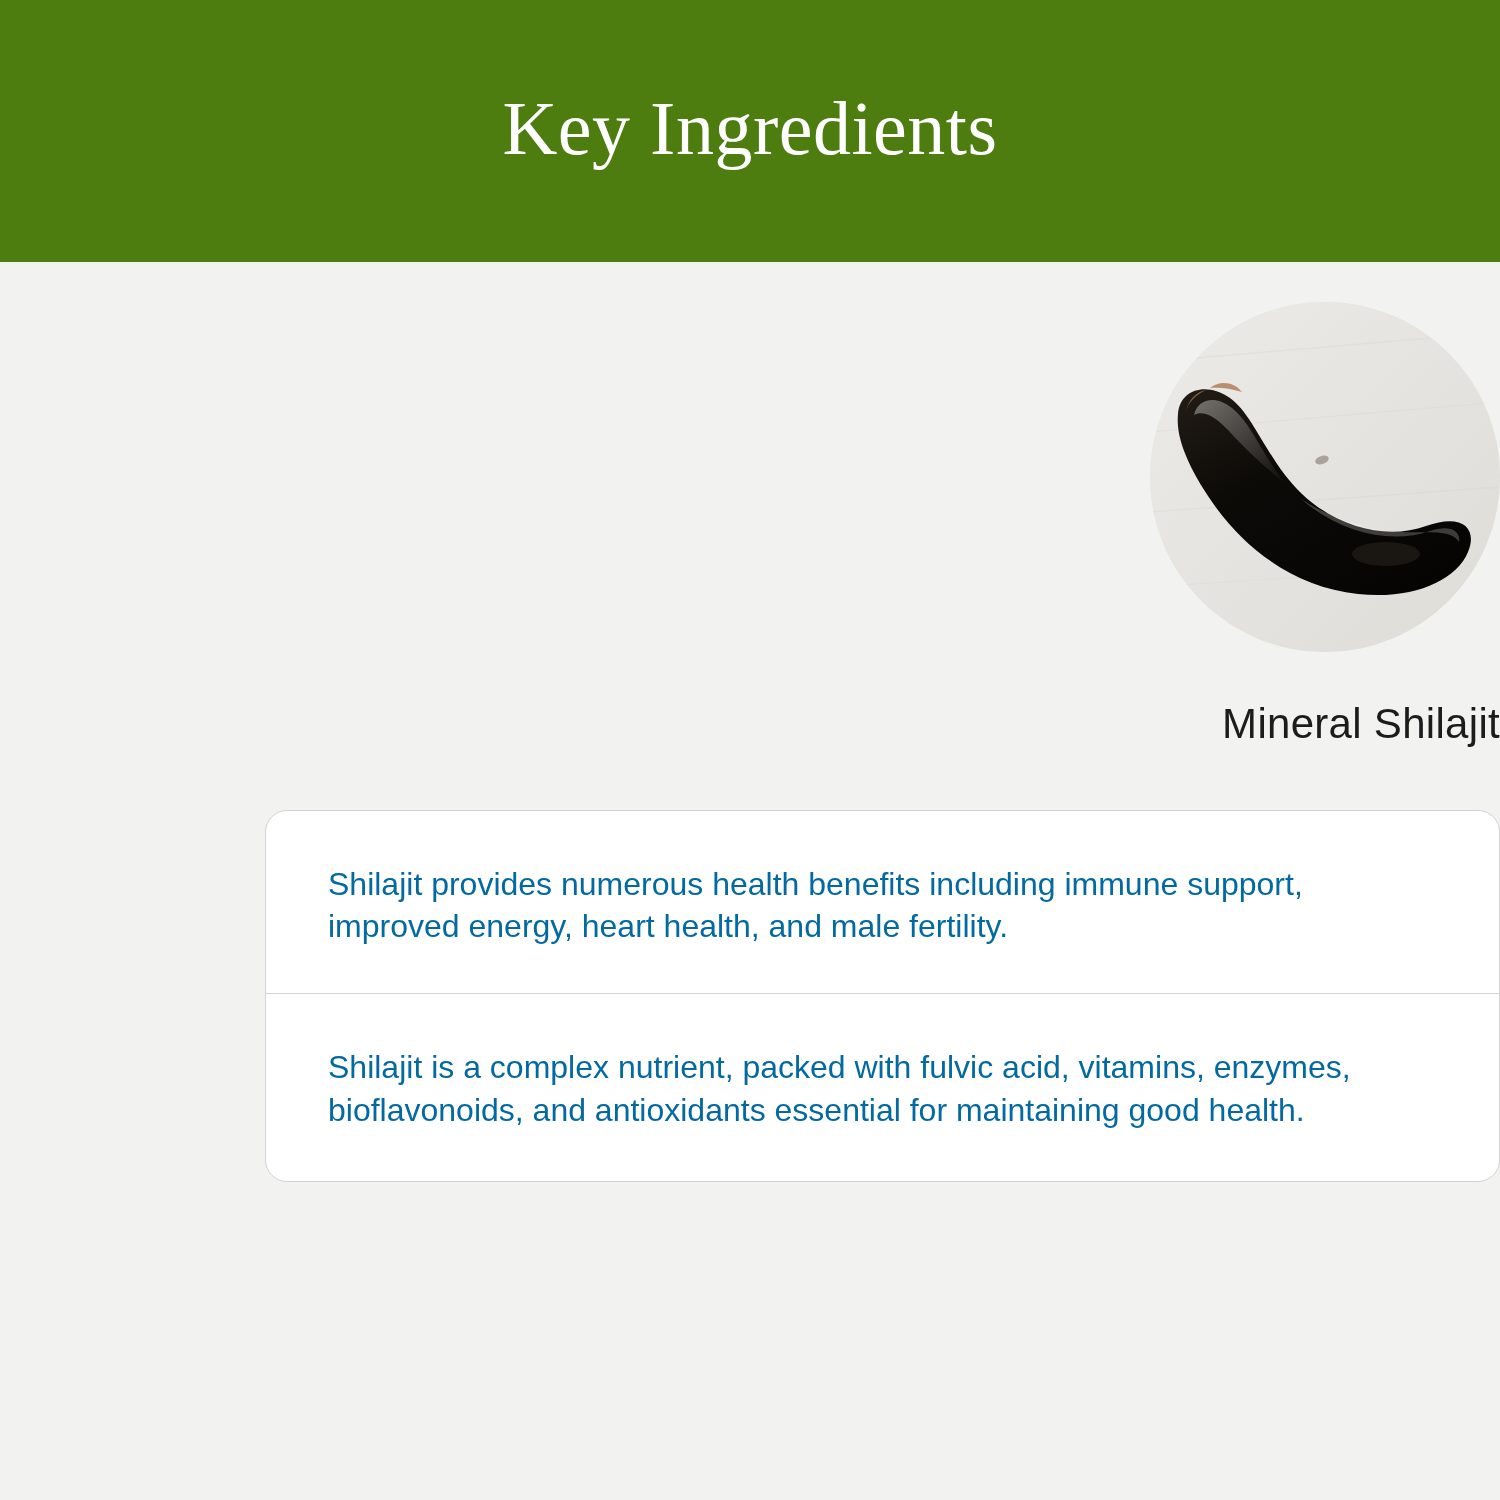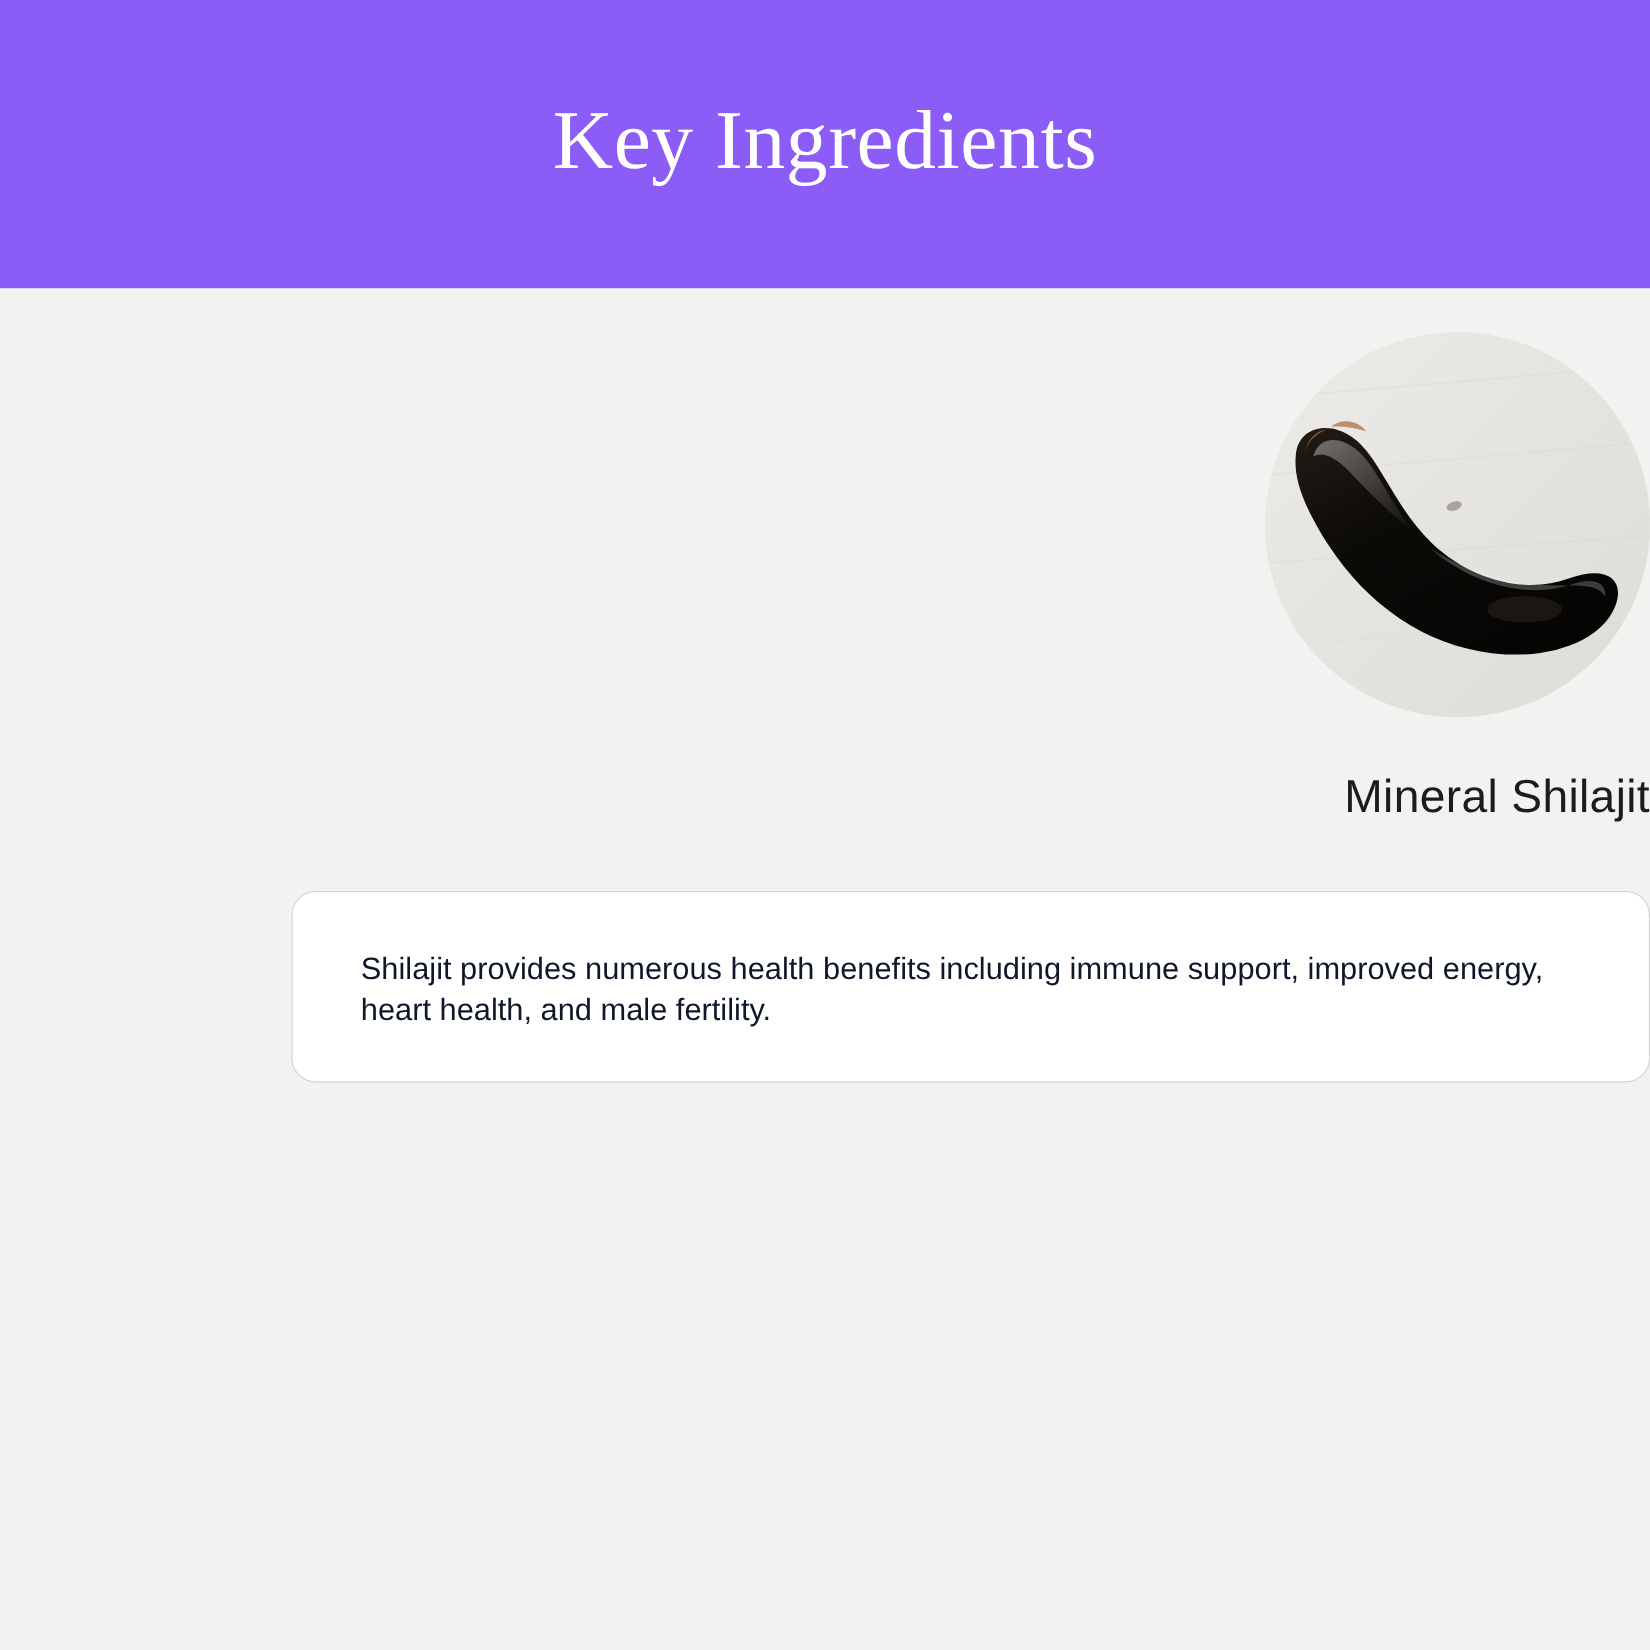--- a/index.html
+++ b/index.html
@@ -17,21 +17,21 @@
     position: relative;
     width: 1500px;
     height: 1500px;
     background: #f2f2f1;
     display: flex;
     flex-direction: column;
   }
   .header-band {
     width: 100%;
     height: 262px;
-    background: #8b5cf6;
+    background: #4d7c0f;
     display: flex;
     align-items: center;
     justify-content: center;
     box-sizing: border-box;
   }
   .header-title {
     font-family: "Liberation Serif", serif;
     font-size: 76px;
     color: #ffffff;
     letter-spacing: 0.5px;
@@ -74,23 +74,23 @@
     overflow: hidden;
   }
   .benefit-row {
     padding: 52px 62px 50px 62px;
     box-sizing: border-box;
   }
   .benefit-row + .benefit-row {
     border-top: 1px solid #d2d2d2;
   }
   .benefit-text {
-    font-size: 28px;
+    font-size: 32px;
     line-height: 1.32;
-    color: #0f172a;
+    color: #0369a1;
     margin: 0;
     max-width: 1110px;
     white-space: pre-line;
   }
   .benefit-row:nth-child(1) { padding-bottom: 46px; }
   .benefit-row:nth-child(3) { padding-bottom: 78px; padding-top: 54px; }
 </style>
 </head>
 <body>
 
@@ -136,16 +136,19 @@
         <path d="M36 110 C38 98 46 90 56 88 C44 94 38 101 36 110 Z" fill="#c08a56" opacity="0.6"></path>
       </svg>
     </div>
 
     <div class="ingredient-name">Mineral Shilajit</div>
 
     <div class="benefits-card">
       <div class="benefit-row">
         <p class="benefit-text">Shilajit provides numerous health benefits including immune support, improved energy, heart health, and male fertility.</p>
       </div>
+      <div class="benefit-row">
+        <p class="benefit-text">Shilajit is a complex nutrient, packed with fulvic acid, vitamins, enzymes, bioflavonoids, and antioxidants essential for maintaining good health.</p>
+      </div>
     </div>
 
   </div>
 </div>
 
 </body></html>

